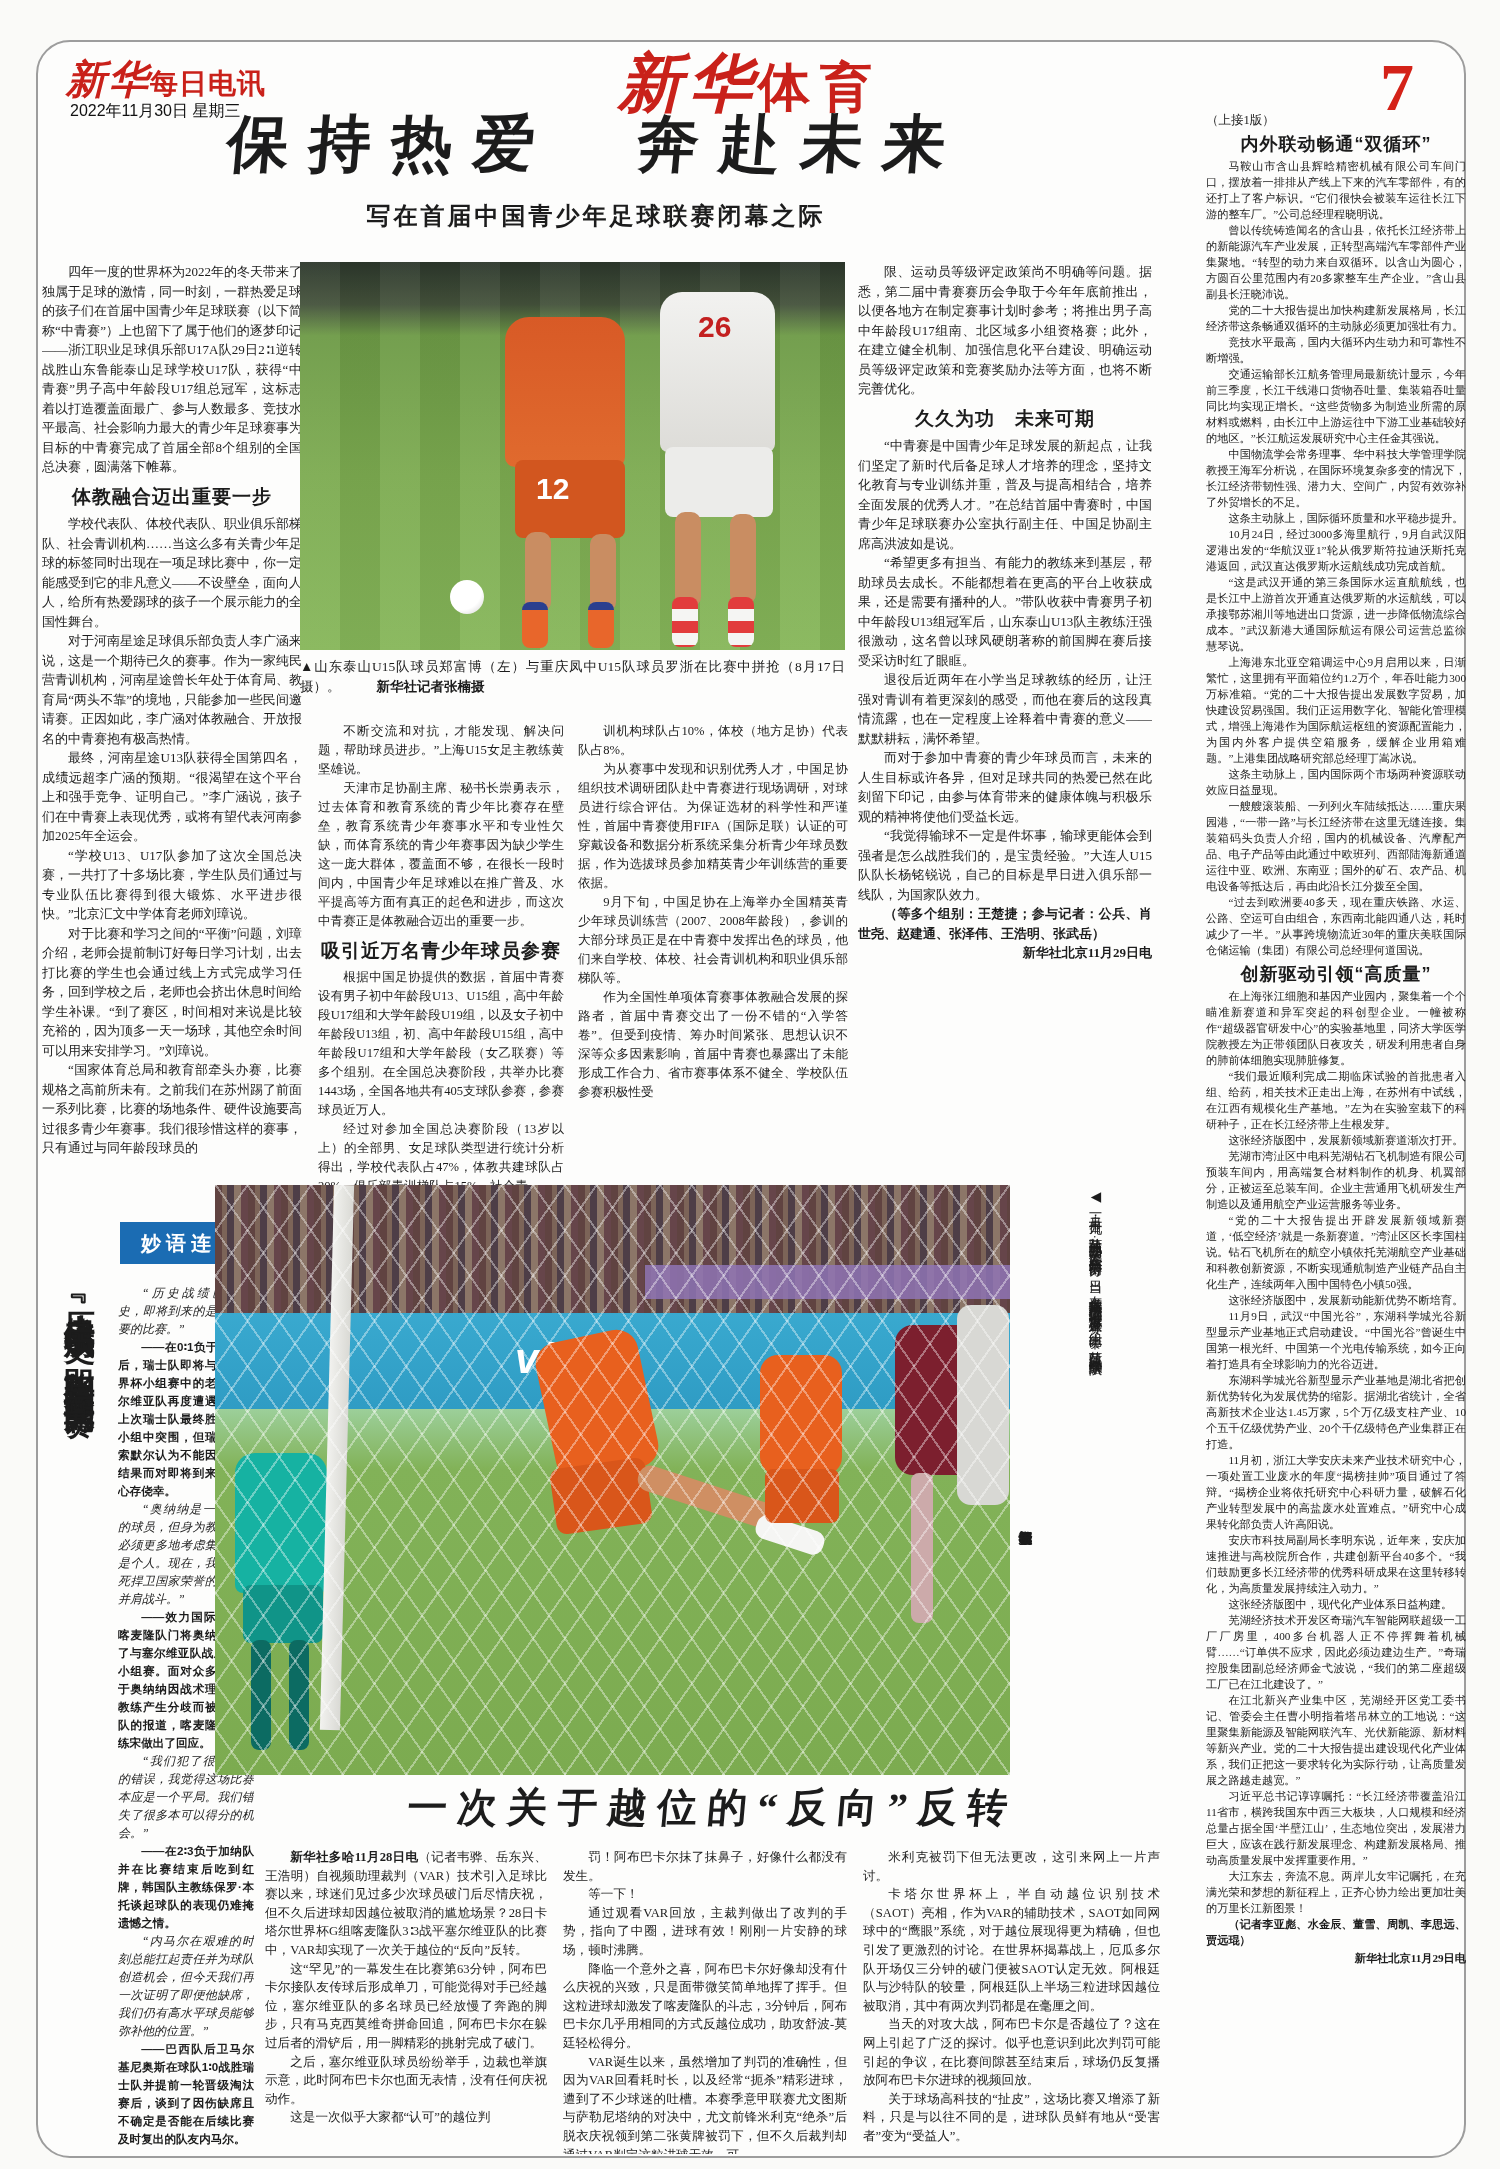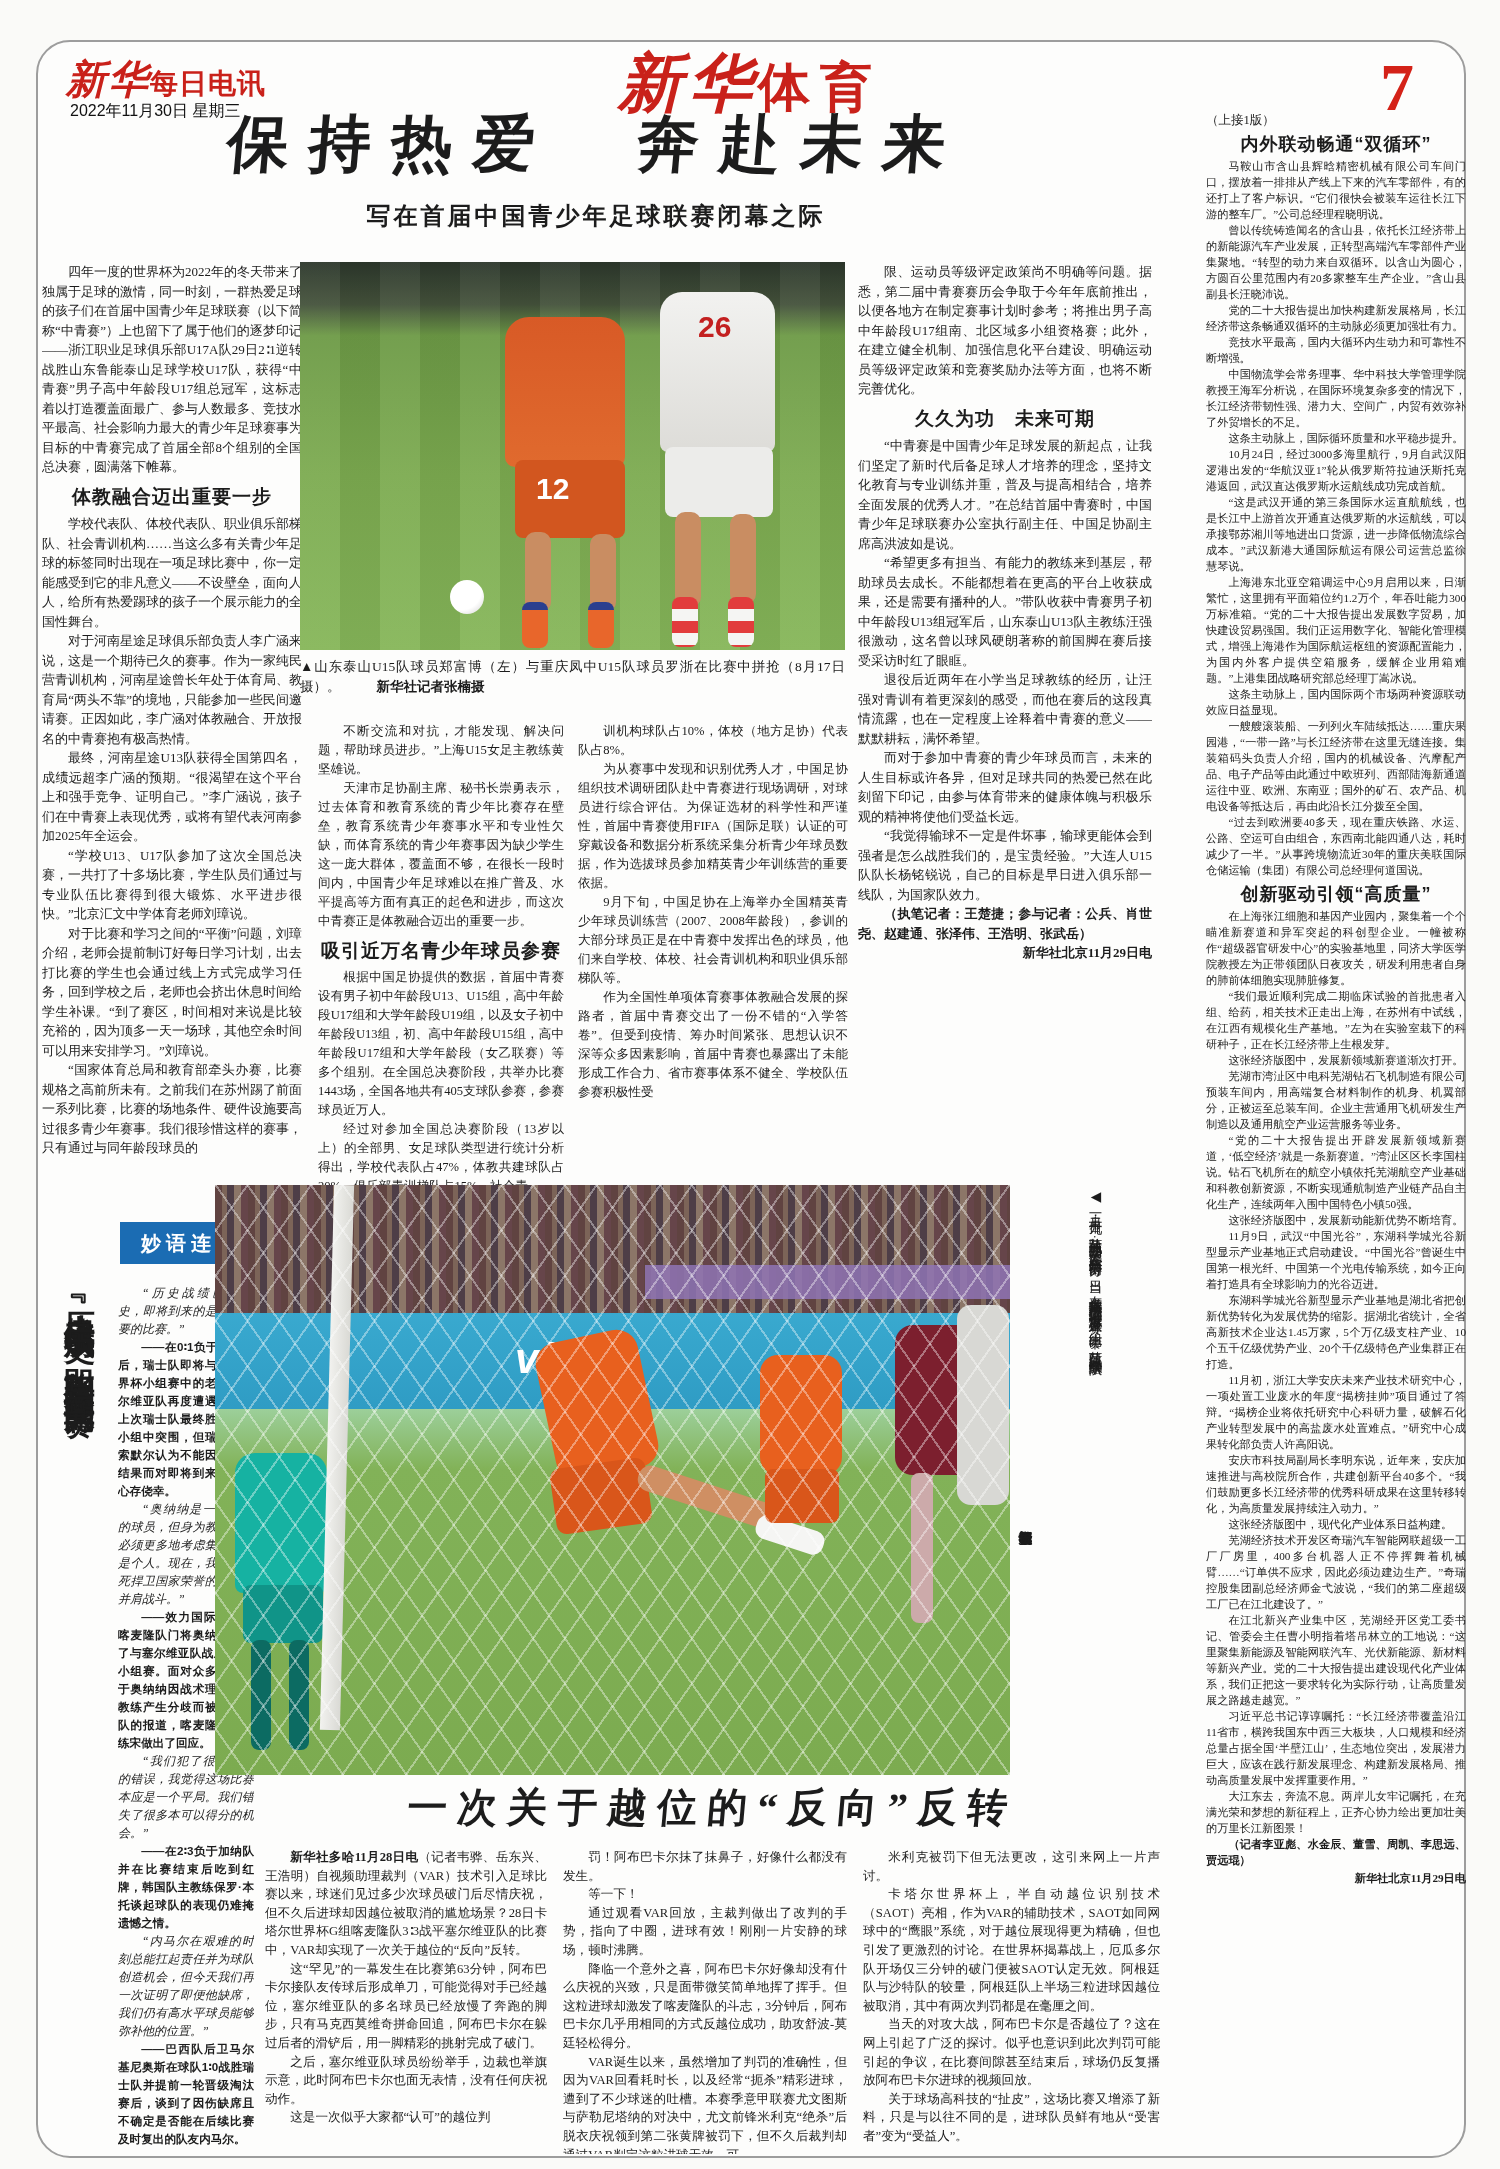--- a/index.html
+++ b/index.html
@@ -166,21 +166,21 @@
       <p>限、运动员等级评定政策尚不明确等问题。据悉，第二届中青赛赛历会争取于今年年底前推出，以便各地方在制定赛事计划时参考；将推出男子高中年龄段U17组南、北区域多小组资格赛；此外，在建立健全机制、加强信息化平台建设、明确运动员等级评定政策和竞赛奖励办法等方面，也将不断完善优化。</p>
     </div>
   <p class="subhead">久久为功　未来可期</p>
   <div>
       <p>“中青赛是中国青少年足球发展的新起点，让我们坚定了新时代后备足球人才培养的理念，坚持文化教育与专业训练并重，普及与提高相结合，培养全面发展的优秀人才。”在总结首届中青赛时，中国青少年足球联赛办公室执行副主任、中国足协副主席高洪波如是说。</p>
       <p>“希望更多有担当、有能力的教练来到基层，帮助球员去成长。不能都想着在更高的平台上收获成果，还是需要有播种的人。”带队收获中青赛男子初中年龄段U13组冠军后，山东泰山U13队主教练汪强很激动，这名曾以球风硬朗著称的前国脚在赛后接受采访时红了眼眶。</p>
       <p>退役后近两年在小学当足球教练的经历，让汪强对青训有着更深刻的感受，而他在赛后的这段真情流露，也在一定程度上诠释着中青赛的意义——默默耕耘，满怀希望。</p>
       <p>而对于参加中青赛的青少年球员而言，未来的人生目标或许各异，但对足球共同的热爱已然在此刻留下印记，由参与体育带来的健康体魄与积极乐观的精神将使他们受益长远。</p>
       <p>“我觉得输球不一定是件坏事，输球更能体会到强者是怎么战胜我们的，是宝贵经验。”大连人U15队队长杨铭锐说，自己的目标是早日进入俱乐部一线队，为国家队效力。</p>
     </div>
-  <p class="sig">（执笔记者：王楚捷；参与记者：公兵、肖世尧、赵建通、张泽伟、王浩明、张武岳）</p>
+  <p class="sig">（等多个组别：王楚捷；参与记者：公兵、肖世尧、赵建通、张泽伟、王浩明、张武岳）</p>
   <p class="dateline">新华社北京11月29日电</p>
 </div>
 
 <div class="abs qbox">妙语连珠</div>
 <div class="abs bigquote">『历史战绩已成历史，即将到来的是一场重要的比赛』</div>
 <div class="abs qcol">
   <p class="qt">“历史战绩已成历史，即将到来的是一场重要的比赛。”</p>
   <p class="at">——在0∶1负于巴西队后，瑞士队即将与上届世界杯小组赛中的老对手塞尔维亚队再度遭遇。虽然上次瑞士队最终胜出并从小组中突围，但瑞士门将索默尔认为不能因为那场结果而对即将到来的大战心存侥幸。</p>
   <p class="qt">“奥纳纳是一位重要的球员，但身为教练，我必须更多地考虑集体而不是个人。现在，我要与誓死捍卫国家荣誉的球员们并肩战斗。”</p>
   <p class="at">——效力国际米兰的喀麦隆队门将奥纳纳缺席了与塞尔维亚队战成3∶3的小组赛。面对众多媒体关于奥纳纳因战术理念与主教练产生分歧而被逐出球队的报道，喀麦隆队主教练宋做出了回应。</p>
@@ -245,20 +245,21 @@
 </div>
 
 <div class="abs jump">
   <p class="note">（上接1版）</p>
   <p class="subhead">内外联动畅通“双循环”</p>
   <div>
       <p>马鞍山市含山县辉晗精密机械有限公司车间门口，摆放着一排排从产线上下来的汽车零部件，有的还打上了客户标识。“它们很快会被装车运往长江下游的整车厂。”公司总经理程晓明说。</p>
       <p>曾以传统铸造闻名的含山县，依托长江经济带上的新能源汽车产业发展，正转型高端汽车零部件产业集聚地。“转型的动力来自双循环。以含山为圆心，方圆百公里范围内有20多家整车生产企业。”含山县副县长汪晓沛说。</p>
       <p>党的二十大报告提出加快构建新发展格局，长江经济带这条畅通双循环的主动脉必须更加强壮有力。</p>
       <p>竞技水平最高，国内大循环内生动力和可靠性不断增强。</p>
+      <p>交通运输部长江航务管理局最新统计显示，今年前三季度，长江干线港口货物吞吐量、集装箱吞吐量同比均实现正增长。“这些货物多为制造业所需的原材料或燃料，由长江中上游运往中下游工业基础较好的地区。”长江航运发展研究中心主任金其强说。</p>
       <p>中国物流学会常务理事、华中科技大学管理学院教授王海军分析说，在国际环境复杂多变的情况下，长江经济带韧性强、潜力大、空间广，内贸有效弥补了外贸增长的不足。</p>
       <p>这条主动脉上，国际循环质量和水平稳步提升。</p>
       <p>10月24日，经过3000多海里航行，9月自武汉阳逻港出发的“华航汉亚1”轮从俄罗斯符拉迪沃斯托克港返回，武汉直达俄罗斯水运航线成功完成首航。</p>
       <p>“这是武汉开通的第三条国际水运直航航线，也是长江中上游首次开通直达俄罗斯的水运航线，可以承接鄂苏湘川等地进出口货源，进一步降低物流综合成本。”武汉新港大通国际航运有限公司运营总监徐慧琴说。</p>
       <p>上海港东北亚空箱调运中心9月启用以来，日渐繁忙，这里拥有平面箱位约1.2万个，年吞吐能力300万标准箱。“党的二十大报告提出发展数字贸易，加快建设贸易强国。我们正运用数字化、智能化管理模式，增强上海港作为国际航运枢纽的资源配置能力，为国内外客户提供空箱服务，缓解企业用箱难题。”上港集团战略研究部总经理丁嵩冰说。</p>
       <p>这条主动脉上，国内国际两个市场两种资源联动效应日益显现。</p>
       <p>一艘艘滚装船、一列列火车陆续抵达……重庆果园港，“一带一路”与长江经济带在这里无缝连接。集装箱码头负责人介绍，国内的机械设备、汽摩配产品、电子产品等由此通过中欧班列、西部陆海新通道运往中亚、欧洲、东南亚；国外的矿石、农产品、机电设备等抵达后，再由此沿长江分拨至全国。</p>
       <p>“过去到欧洲要40多天，现在重庆铁路、水运、公路、空运可自由组合，东西南北能四通八达，耗时减少了一半。”从事跨境物流近30年的重庆美联国际仓储运输（集团）有限公司总经理何道国说。</p>
     </div>
   <p class="subhead">创新驱动引领“高质量”</p>

